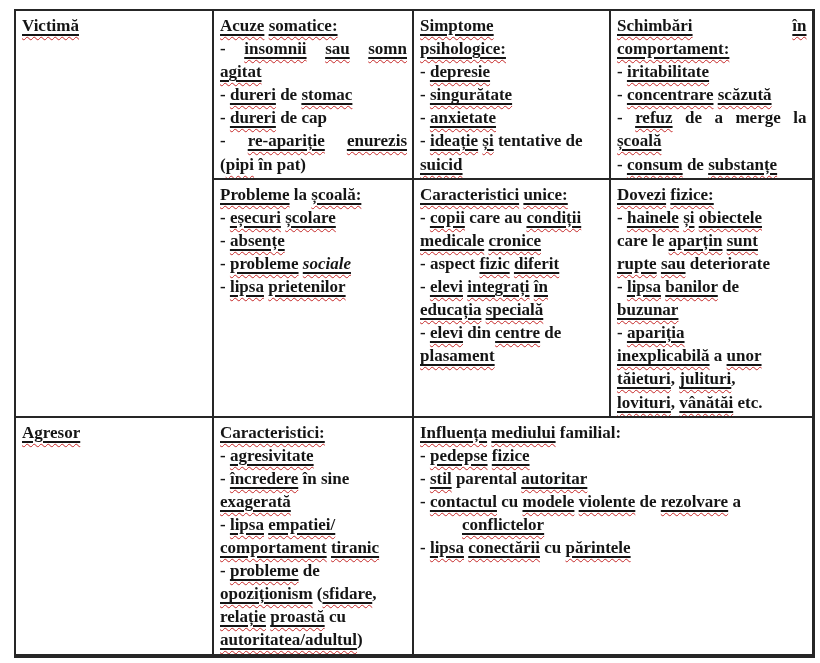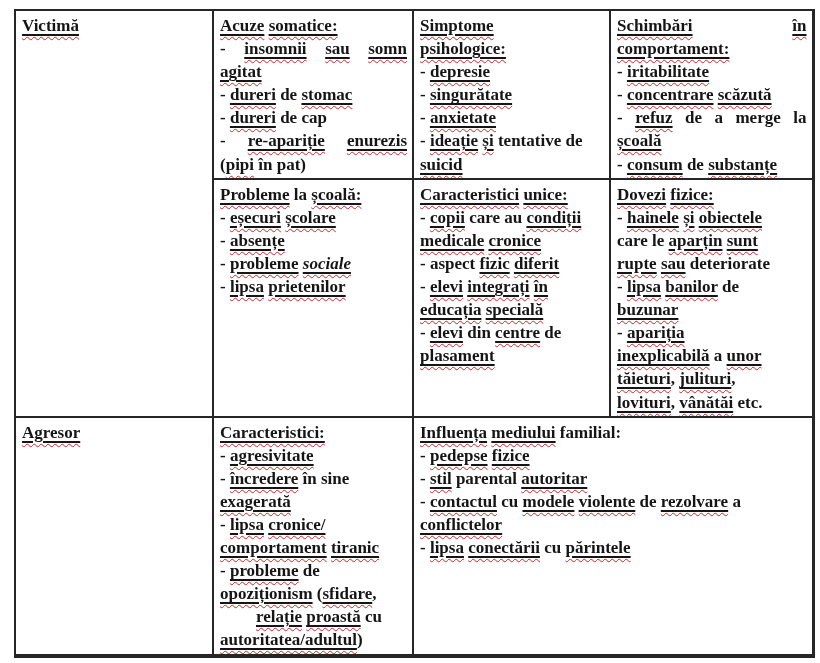--- a/index.html
+++ b/index.html
@@ -139,31 +139,31 @@
         </tr>
         <tr style="height: 237px;">
           <td>
             <div class="line"><span class="wavy" style="text-decoration-color: rgb(198, 40, 40);"><span class="solid">Agresor</span></span></div>
           </td>
           <td>
             <div class="line"><span class="wavy" style="text-decoration-color: rgb(198, 40, 40);"><span class="solid">Caracteristici:</span></span></div>
             <div class="line"><span>- </span><span class="wavy" style="text-decoration-color: rgb(198, 40, 40);"><span class="solid">agresivitate</span></span></div>
             <div class="line"><span>- </span><span class="wavy" style="text-decoration-color: rgb(198, 40, 40);"><span class="solid">încredere</span></span><span> în sine</span></div>
             <div class="line"><span class="wavy" style="text-decoration-color: rgb(198, 40, 40);"><span class="solid">exagerată</span></span></div>
-            <div class="line"><span>- </span><span class="wavy" style="text-decoration-color: rgb(198, 40, 40);"><span class="solid">lipsa</span></span><span> </span><span class="wavy" style="text-decoration-color: rgb(198, 40, 40);"><span class="solid">cronice/</span></span></div>
+            <div class="line"><span>- </span><span class="wavy" style="text-decoration-color: rgb(198, 40, 40);"><span class="solid">lipsa</span></span><span> </span><span class="wavy" style="text-decoration-color: rgb(198, 40, 40);"><span class="solid">empatiei/</span></span></div>
             <div class="line"><span class="wavy" style="text-decoration-color: rgb(198, 40, 40);"><span class="solid">comportament</span></span><span> </span><span class="wavy" style="text-decoration-color: rgb(198, 40, 40);"><span class="solid">tiranic</span></span></div>
             <div class="line"><span>- </span><span class="wavy" style="text-decoration-color: rgb(198, 40, 40);"><span class="solid">probleme</span></span><span> de</span></div>
             <div class="line"><span class="wavy" style="text-decoration-color: rgb(198, 40, 40);"><span class="solid">opoziționism</span></span><span> (</span><span class="wavy" style="text-decoration-color: rgb(198, 40, 40);"><span class="solid">sfidare</span></span><span>,</span></div>
-            <div class="line"><span class="wavy" style="text-decoration-color: rgb(198, 40, 40); margin-left: 36px;"><span class="solid">relație</span></span><span> </span><span class="wavy" style="text-decoration-color: rgb(198, 40, 40);"><span class="solid">proastă</span></span><span> cu</span></div>
+            <div class="line"><span class="wavy" style="text-decoration-color: rgb(198, 40, 40);"><span class="solid">relație</span></span><span> </span><span class="wavy" style="text-decoration-color: rgb(198, 40, 40);"><span class="solid">proastă</span></span><span> cu</span></div>
             <div class="line"><span class="wavy" style="text-decoration-color: rgb(198, 40, 40);"><span class="solid">autoritatea/adultul</span></span><span>)</span></div>
           </td>
           <td colspan="2">
             <div class="line"><span class="wavy" style="text-decoration-color: rgb(198, 40, 40);"><span class="solid">Influența</span></span><span> </span><span class="wavy" style="text-decoration-color: rgb(198, 40, 40);"><span class="solid">mediului</span></span><span> familial:</span></div>
             <div class="line"><span>- </span><span class="wavy" style="text-decoration-color: rgb(198, 40, 40);"><span class="solid">pedepse</span></span><span> </span><span class="wavy" style="text-decoration-color: rgb(198, 40, 40);"><span class="solid">fizice</span></span></div>
             <div class="line"><span>- </span><span class="wavy" style="text-decoration-color: rgb(198, 40, 40);"><span class="solid">stil</span></span><span> parental </span><span class="wavy" style="text-decoration-color: rgb(198, 40, 40);"><span class="solid">autoritar</span></span></div>
             <div class="line"><span>- </span><span class="wavy" style="text-decoration-color: rgb(198, 40, 40);"><span class="solid">contactul</span></span><span> cu </span><span class="wavy" style="text-decoration-color: rgb(198, 40, 40);"><span class="solid">modele</span></span><span> </span><span class="wavy" style="text-decoration-color: rgb(198, 40, 40);"><span class="solid">violente</span></span><span> de </span><span class="wavy" style="text-decoration-color: rgb(198, 40, 40);"><span class="solid">rezolvare</span></span><span> a</span></div>
-            <div class="line"><span class="wavy" style="text-decoration-color: rgb(198, 40, 40);"><span class="solid">conflictelor</span></span></div>
+            <div class="line"><span class="wavy" style="text-decoration-color: rgb(198, 40, 40); margin-left: 42px;"><span class="solid">conflictelor</span></span></div>
             <div class="line"><span>- </span><span class="wavy" style="text-decoration-color: rgb(198, 40, 40);"><span class="solid">lipsa</span></span><span> </span><span class="wavy" style="text-decoration-color: rgb(198, 40, 40);"><span class="solid">conectării</span></span><span> cu </span><span class="wavy" style="text-decoration-color: rgb(198, 40, 40);"><span class="solid">părintele</span></span></div>
           </td>
         </tr>
       </tbody>
   </table>
 </div>
 
 </body></html>

